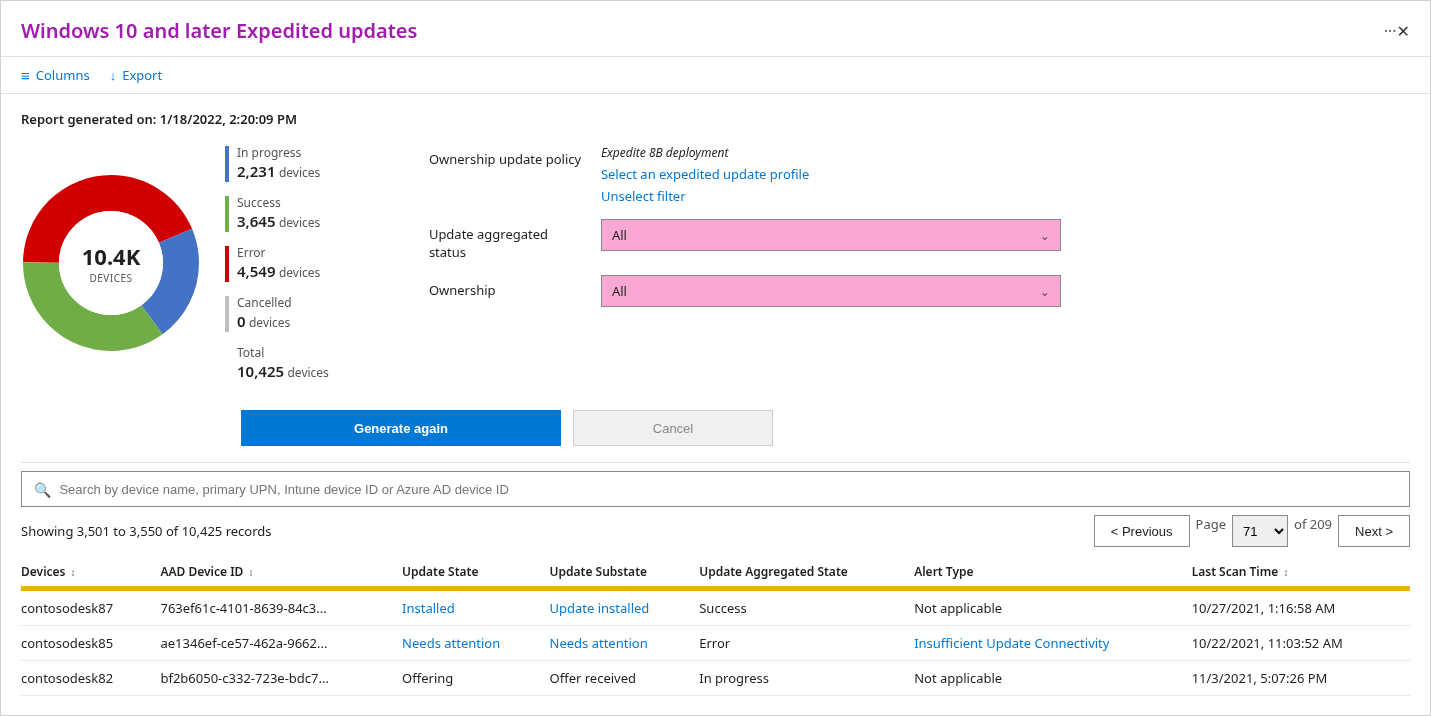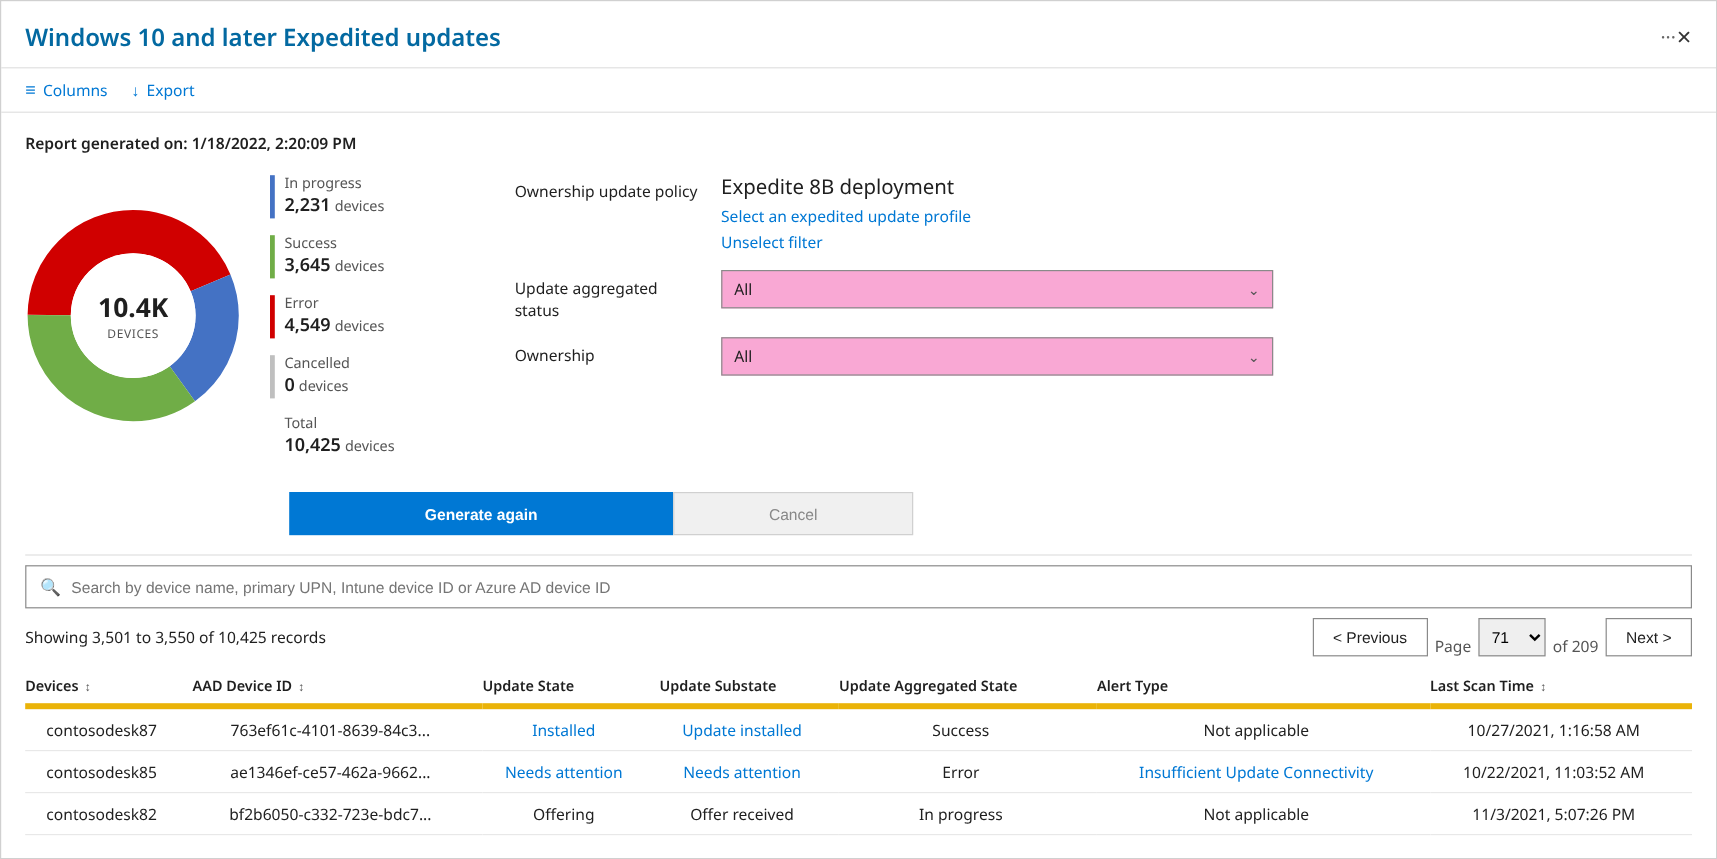--- a/index.html
+++ b/index.html
@@ -1,21 +1,21 @@
 <!DOCTYPE html>
 <html><head>
   <meta charset="utf-8">
   <style>
     * { box-sizing: border-box; margin: 0; padding: 0; }
     body { font-family: 'Segoe UI', system-ui, sans-serif; font-size: 13px; color: #1f1f1f; background: #fff; width: 1431px; min-height: 716px; overflow: hidden; }
 
     .window { width: 1431px; min-height: 716px; background: #fff; border: 1px solid #d0d0d0; display: flex; flex-direction: column; }
 
     .titlebar { display: flex; align-items: center; padding: 16px 20px 12px 20px; border-bottom: 1px solid #e0e0e0; }
-    .titlebar-title { font-size: 20px; font-weight: 600; color: #0369a1; flex: 1; }
+    .titlebar-title { font-size: 20px; font-weight: 600; color: #a21caf; flex: 1; }
     .titlebar-ellipsis { color: #666; margin-left: 10px; font-size: 16px; }
     .titlebar-close { margin-left: auto; cursor: pointer; font-size: 16px; color: #333; }
 
     .toolbar { display: flex; align-items: center; padding: 8px 20px; border-bottom: 1px solid #e0e0e0; gap: 20px; }
     .toolbar-btn { display: flex; align-items: center; gap: 6px; color: #0078d4; cursor: pointer; font-size: 13px; text-decoration: none; }
 
     .main-content { display: flex; flex-direction: column; flex: 1; padding: 16px 20px 0 20px; overflow-y: auto; }
 
     .report-header { font-size: 13px; font-weight: 600; color: #1f1f1f; margin-bottom: 16px; }
 
@@ -34,47 +34,47 @@
     .legend-bar { width: 4px; height: 36px; flex-shrink: 0; margin-top: 2px; }
     .legend-text { display: flex; flex-direction: column; }
     .legend-label { font-size: 12px; color: #555; }
     .legend-value { font-size: 15px; font-weight: 600; color: #1f1f1f; }
     .legend-unit { font-size: 12px; color: #555; }
 
     .filters-section { display: flex; flex-direction: column; gap: 14px; margin-left: 60px; }
 
     .filter-row { display: flex; align-items: flex-start; gap: 12px; }
     .filter-label { font-size: 13px; color: #1f1f1f; min-width: 160px; padding-top: 6px; }
-    .filter-value { font-size: 17px; color: #1f1f1f; }
+    .filter-value { font-size: 12px; color: #1f1f1f; font-style: italic; }
     .filter-link { color: #0078d4; cursor: pointer; font-size: 13px; text-decoration: none; }
     .filter-links { display: flex; flex-direction: column; gap: 4px; }
 
     .dropdown { display: flex; align-items: center; justify-content: space-between; border: 1px solid #8a8a8a; padding: 5px 10px; min-width: 460px; height: 32px; cursor: pointer; background: #f9a8d4; }
     .dropdown-text { font-size: 13px; color: #1f1f1f; }
     .dropdown-chevron { font-size: 12px; color: #555; }
 
-    .actions-row { display: flex; align-items: center; gap: 0; margin-top: 8px; margin-bottom: 16px; }
+    .actions-row { display: flex; align-items: center; gap: 12px; margin-top: 8px; margin-bottom: 16px; }
     .btn-generate { background: #0078d4; color: #fff; border: none; padding: 8px 60px; font-size: 13px; font-weight: 600; cursor: pointer; min-width: 320px; height: 36px; }
     .btn-cancel { background: #f0f0f0; color: #888; border: 1px solid #d0d0d0; padding: 0 40px; font-size: 13px; cursor: not-allowed; min-width: 200px; height: 36px; }
 
     .search-bar { display: flex; align-items: center; border: 1px solid #8a8a8a; padding: 0 12px; height: 36px; margin: 0 0 8px 0; }
     .search-icon { color: #555; margin-right: 8px; font-size: 14px; }
     .search-input { border: none; outline: none; font-size: 13px; flex: 1; color: #404040; }
 
     .pagination-row { display: flex; align-items: center; justify-content: space-between; margin-bottom: 8px; }
     .showing-text { font-size: 13px; color: #1f1f1f; }
-    .pagination-controls { display: flex; align-items: flex-end; gap: 6px; }
+    .pagination-controls { display: flex; align-items: flex-start; gap: 6px; }
     .btn-prev, .btn-next { border: 1px solid #8a8a8a; background: #fff; padding: 6px 16px; font-size: 13px; cursor: pointer; height: 32px; color: #1f1f1f; }
     .page-label { font-size: 13px; color: #555; }
     .page-select { border: 1px solid #8a8a8a; padding: 4px 6px; font-size: 13px; height: 32px; min-width: 56px; }
     .of-text { font-size: 13px; color: #555; }
 
     .table { width: 100%; border-collapse: collapse; }
     .table th { font-size: 12px; font-weight: 600; color: #1f1f1f; text-align: left; padding: 8px 12px 6px 0; border-bottom: 5px solid #eab308; white-space: nowrap; }
-    .table td { font-size: 13px; color: #1f1f1f; padding: 8px 12px 8px 0; border-bottom: 1px solid #e8e8e8; text-align: center; }
+    .table td { font-size: 13px; color: #1f1f1f; padding: 8px 12px 8px 0; border-bottom: 1px solid #e8e8e8; }
     .sort-icon { font-size: 10px; color: #555; margin-left: 2px; }
     .link-cell { color: #0078d4; cursor: pointer; }
 
     .divider { border: none; border-top: 1px solid #e0e0e0; margin: 0 0 8px 0; }
   </style>
 </head>
 <body>
 
 <div class="window">
 

